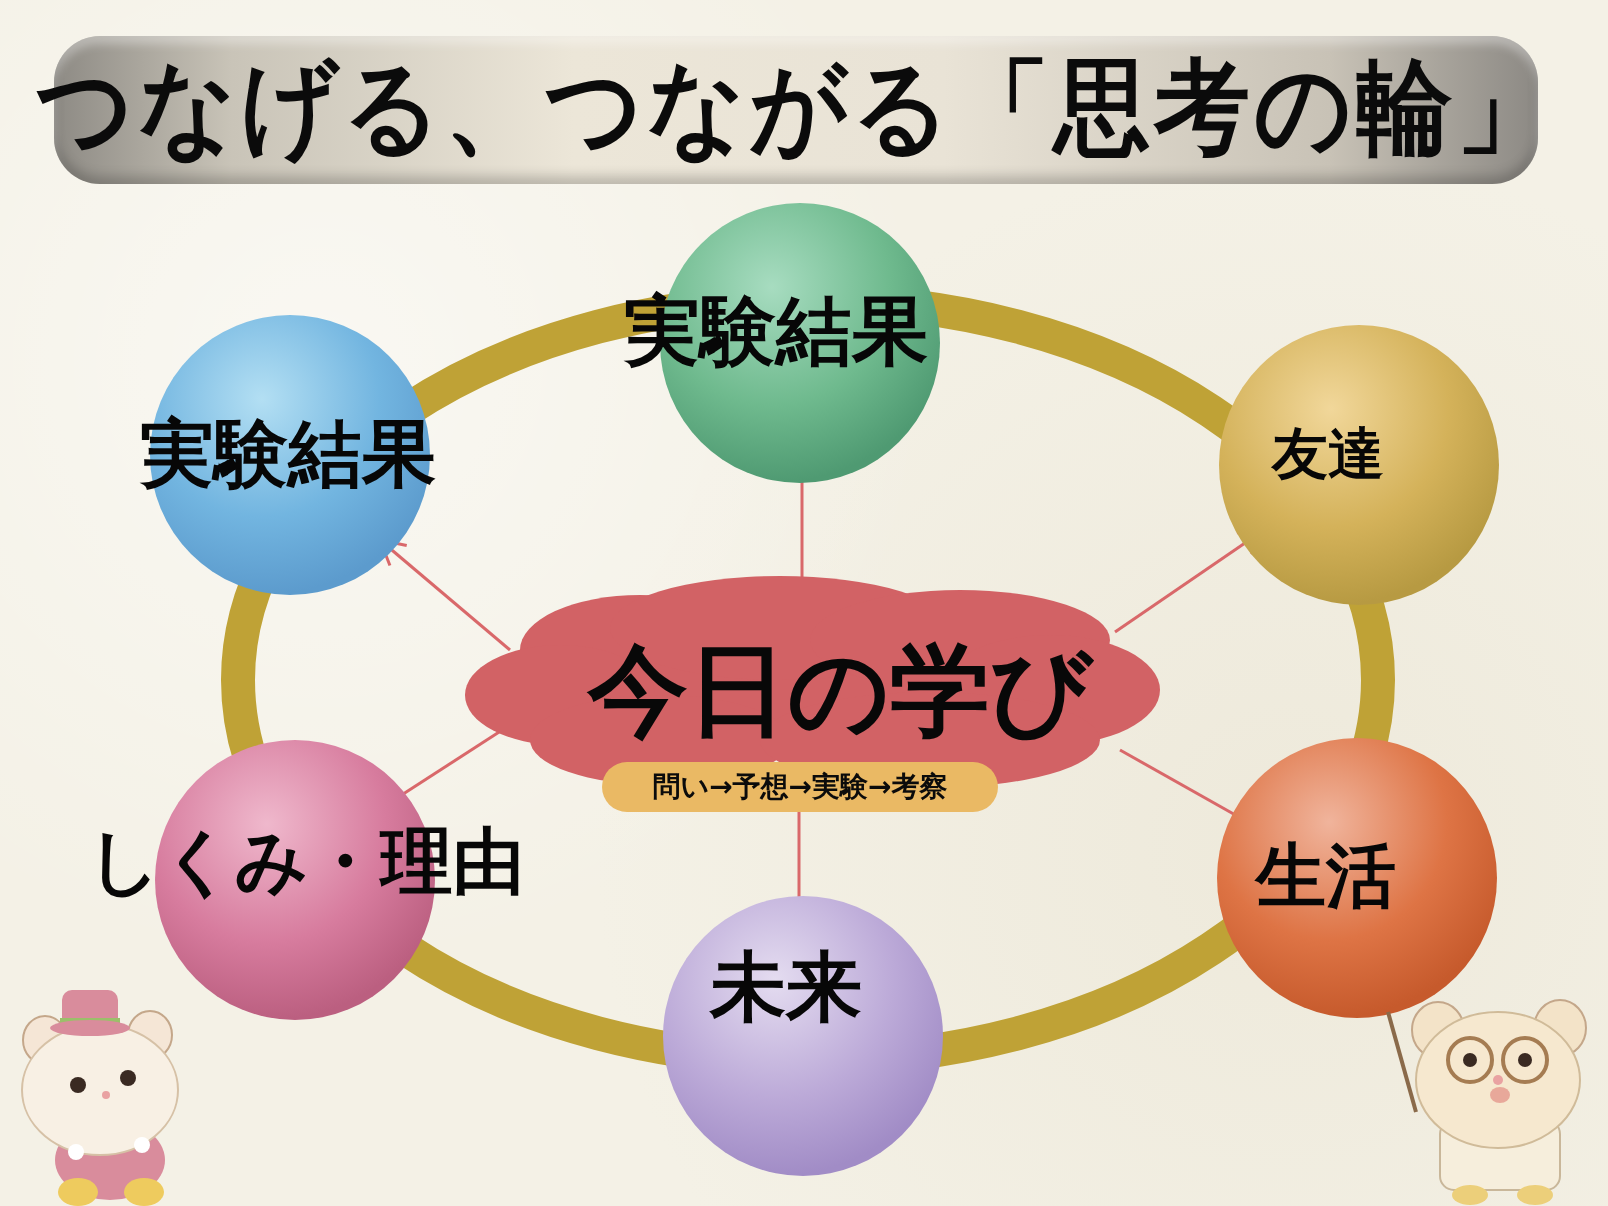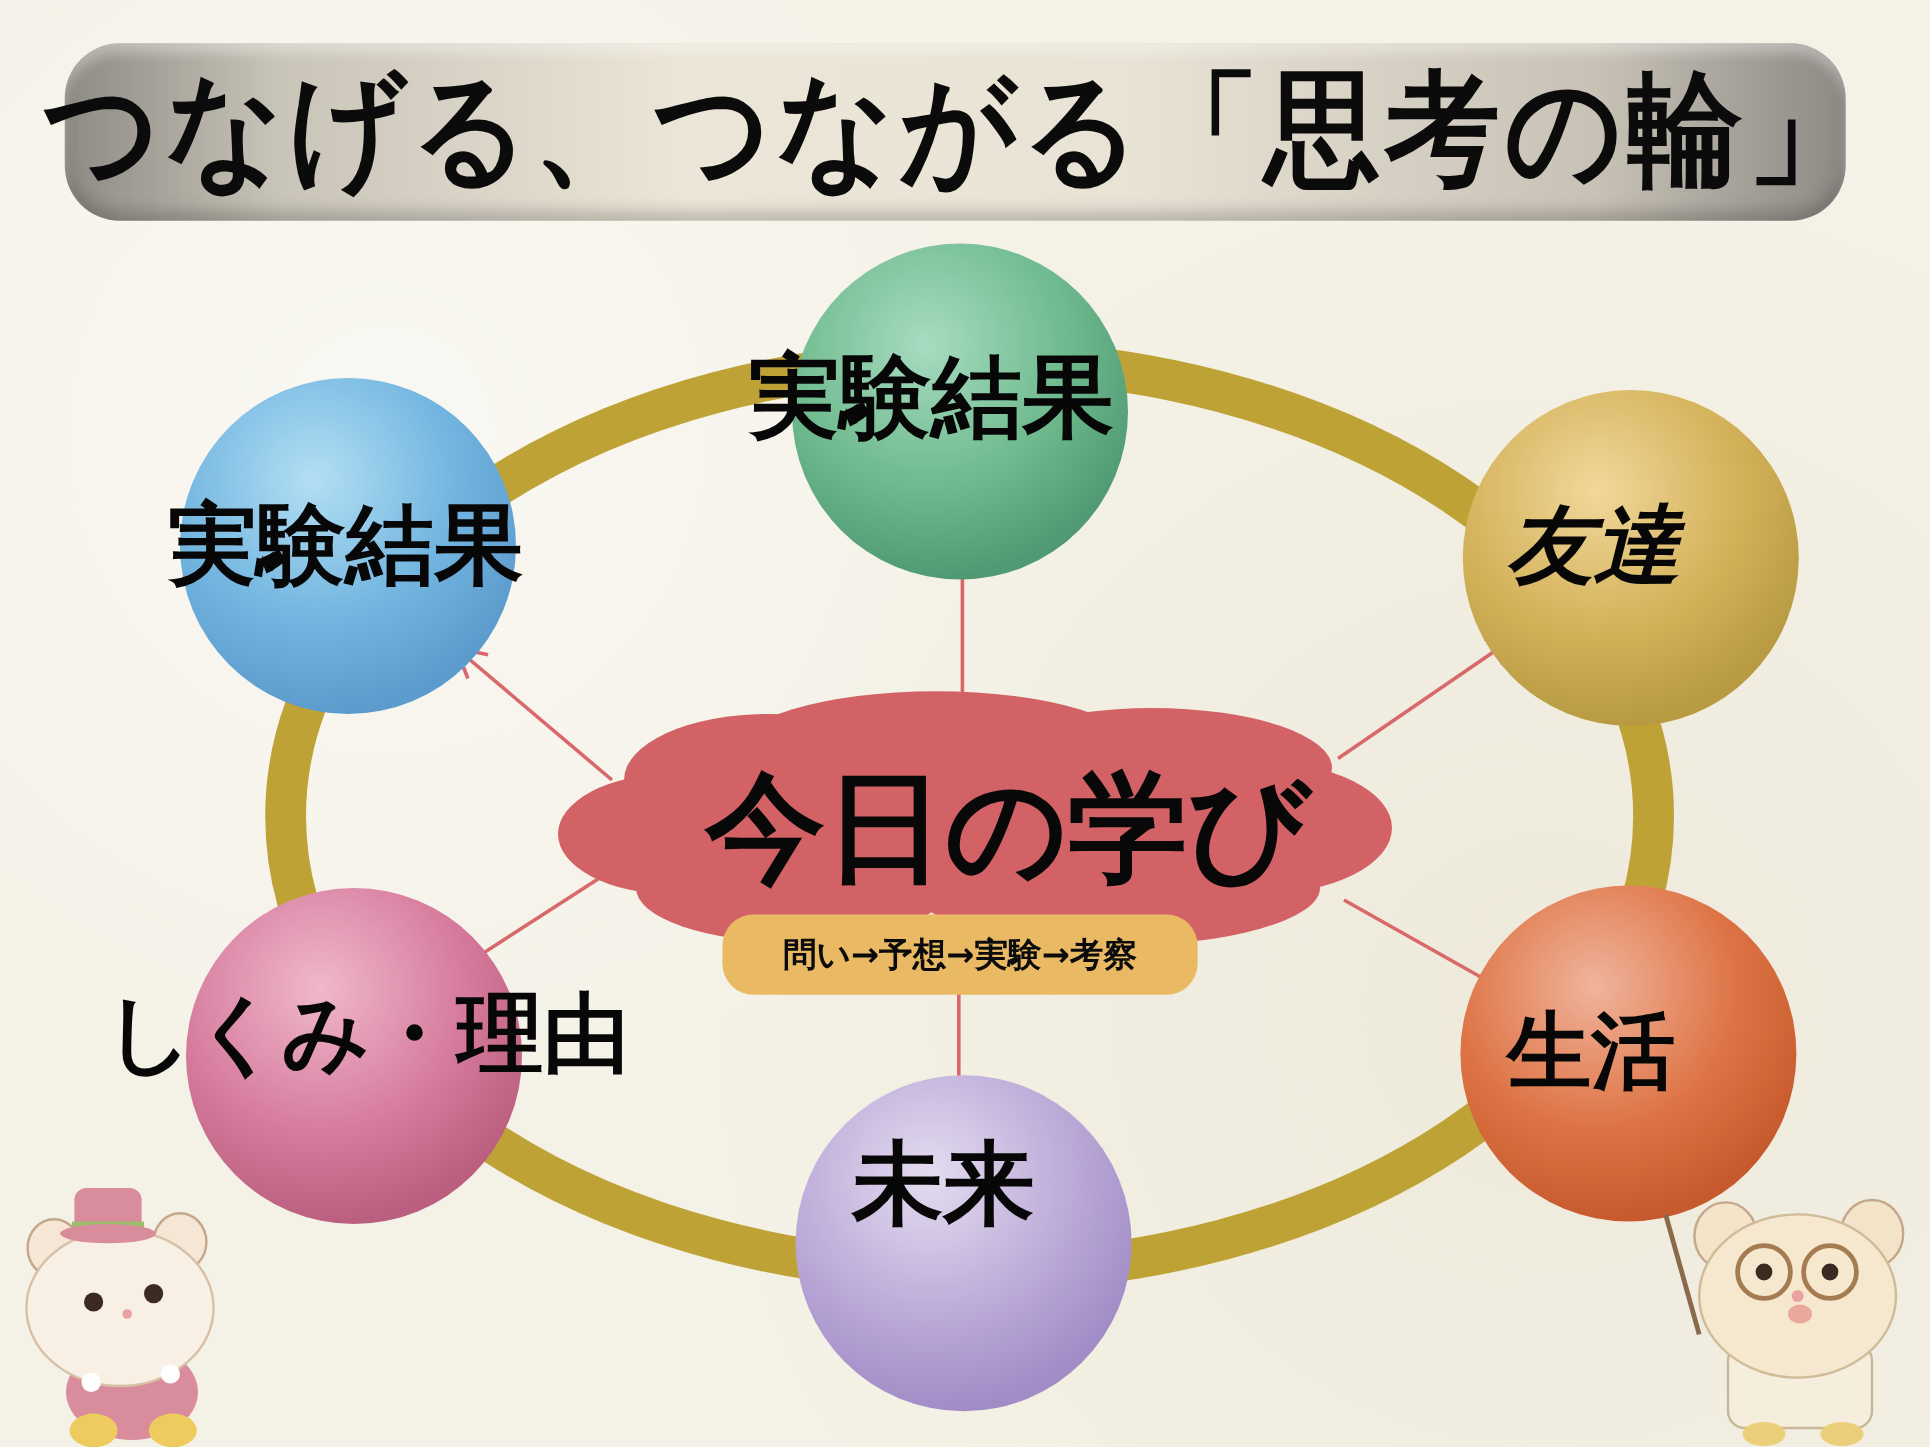--- a/index.html
+++ b/index.html
@@ -28,21 +28,21 @@
   .node-label {
     position:absolute; font-weight:bold; color:#070707;
     font-family:"DejaVu Sans", sans-serif; white-space:nowrap;
     transform:translate(-50%,-50%);
   }
   .center-label {
     position:absolute; left:808px; top:692px; transform:translate(-50%,-50%);
     font-size:100px; font-weight:bold; color:#080808; white-space:nowrap;margin-left:32px;
   }
   .pill {
-    position:absolute; left:602px; top:762px; width:396px; height:67px;
+    position:absolute; left:602px; top:762px; width:396px; height:50px;
     background:#eab964; border-radius:26px;
     display:flex; align-items:center; justify-content:center;
     font-size:28px; font-weight:bold; color:#0b0b0b; white-space:nowrap;
   }
 </style>
 </head>
 <body>
 
 <div class="banner">
   <div class="banner-title">つなげる、つながる「思考の輪」</div>
@@ -144,21 +144,21 @@
     <circle cx="165" cy="120" r="7" fill="#3a2a22"></circle>
     <circle cx="138" cy="140" r="5" fill="#e9a2a2"></circle>
     <ellipse cx="140" cy="155" rx="10" ry="8" fill="#e8a89a"></ellipse>
     <ellipse cx="110" cy="255" rx="18" ry="10" fill="#eccf7a"></ellipse>
     <ellipse cx="175" cy="255" rx="18" ry="10" fill="#eccf7a"></ellipse>
   </g>
 </svg>
 
 <div class="node-label" style="left:776px; top:332px; font-size:76px;">実験結果</div>
 <div class="node-label" style="left:288px; top:455px; font-size:74px;">実験結果</div>
-<div class="node-label" style="left:1328px; top:455px; font-size:72px;font-style:italic;">友達</div>
+<div class="node-label" style="left:1328px; top:455px; font-size:56px;">友達</div>
 <div class="node-label" style="left:306px; top:862px; font-size:72px;">しくみ・理由</div>
 <div class="node-label" style="left:1326px; top:877px; font-size:70px;">生活</div>
 <div class="node-label" style="left:786px; top:988px; font-size:76px;">未来</div>
 
 <div class="center-label">今日の学び</div>
 <div class="pill">
   <span>問い→予想→実験→考察</span>
 </div>
 
 </body></html>

